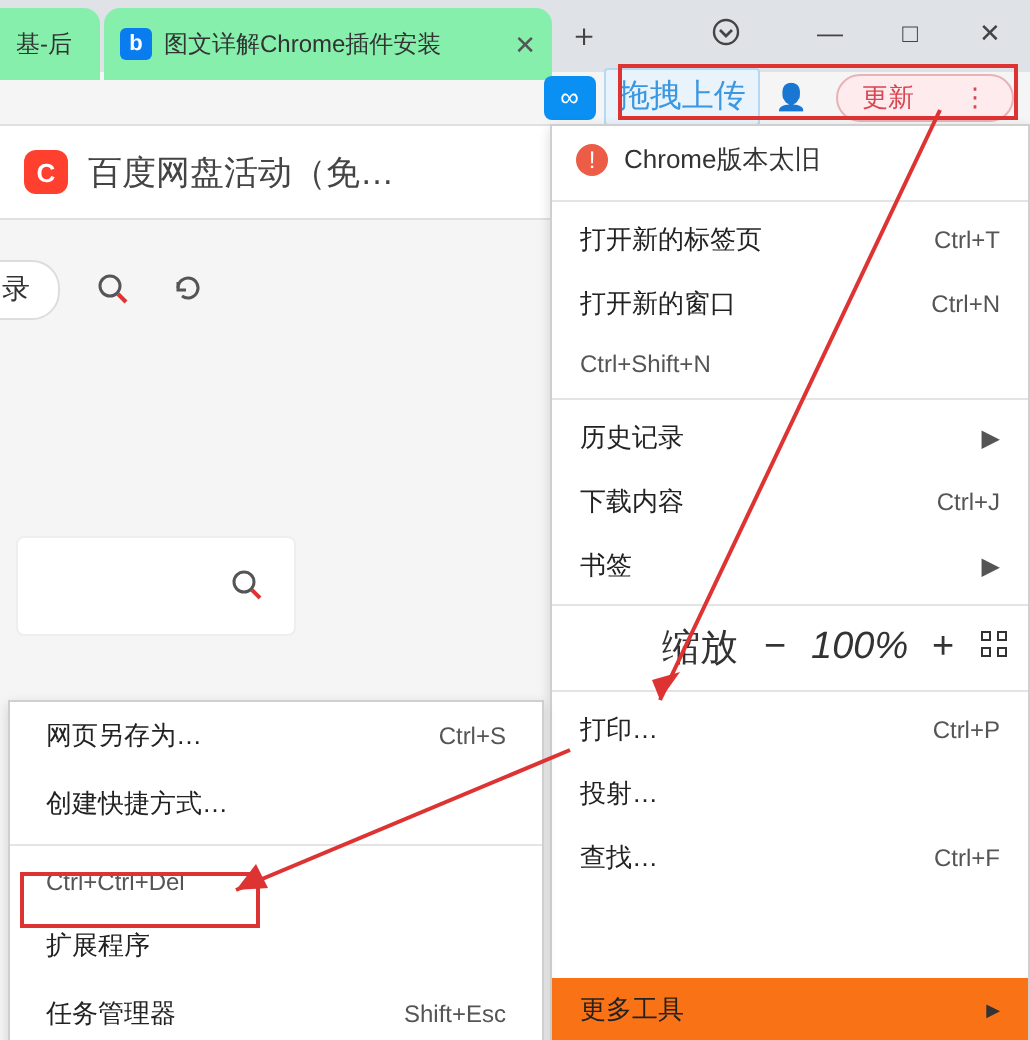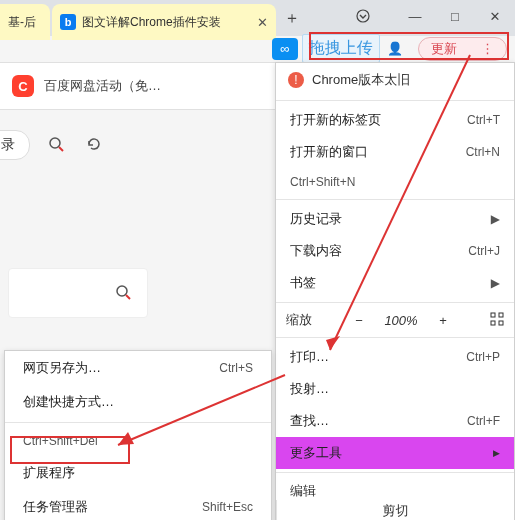--- a/index.html
+++ b/index.html
@@ -1,58 +1,58 @@
 <!DOCTYPE html>
 <html><head>
 <meta charset="utf-8">
 <style>
   * { box-sizing: border-box; margin: 0; padding: 0; font-family: "Microsoft YaHei", sans-serif; }
   body { width: 515px; height: 520px; background: #f5f5f5; position: relative; overflow: hidden; font-size: 13px; color: #333; }
 
   .titlebar { height: 36px; background: #dfe2e6; display: flex; align-items: stretch; position: relative; }
-  .ttab { background: #fef9c3; border-top-left-radius: 8px; border-top-right-radius: 8px; display: flex; align-items: center; padding: 18px 8px; gap: 6px; margin-top: 4px; margin-right: 2px; }
+  .ttab { background: #86efac; border-top-left-radius: 8px; border-top-right-radius: 8px; display: flex; align-items: center; padding: 18px 8px; gap: 6px; margin-top: 4px; margin-right: 2px; }
   .ttab.first { border-top-left-radius: 0; width: 50px; margin-left:0; }
   .ttab.second { width: 224px; }
   .tab-icon { width: 16px; height: 16px; border-radius: 3px; display:flex; align-items:center; justify-content:center; font-size:11px; font-weight:bold; }
   .tab-title { flex:1; white-space: nowrap; overflow:hidden; font-size:12px; }
   .tab-close { color:#555; }
   .newtab { width:28px; display:flex; align-items:center; justify-content:center; color:#444; font-size:16px; }
   .win-controls { position:absolute; right:0; top:0; display:flex; height:32px; }
   .win-btn { width:40px; display:flex; align-items:center; justify-content:center; color:#444; }
   .chev-down { position:absolute; right:132px; top:0; width:40px; height:32px; display:flex; align-items:center; justify-content:center; }
 
   .cloudbar { position:absolute; right:8px; top:34px; display:flex; align-items:center; gap:4px; }
   .cloud-ico { width:26px; height:22px; background:#0a8ff2; border-radius:4px; color:#fff; display:flex; align-items:center; justify-content:center; font-size:13px; }
   .cloud-txt { background:#e9f3fb; color:#3a97e0; font-size:16px; padding:3px 6px; border:1px solid #b6d9f2; border-radius:2px; }
   .update-btn { background:#fdebed; color:#d94550; border:1px solid #e8b2b7; border-radius:12px; padding:2px 12px 2px 12px; margin-left:6px; font-size:13px; display:flex; align-items:center; gap:24px; }
   .cloudbar-outline { position:absolute; right:6px; top:32px; width:200px; height:28px; border:2px solid #d33; pointer-events:none; }
 
   .toolbar2 { position:absolute; top:62px; left:0; width:275px; height:48px; border-top:1px solid #e0e0e0; border-bottom:1px solid #e0e0e0; background:#fff; display:flex; align-items:center; padding:0 12px; gap:10px; }
   .brand-ico { width:22px; height:22px; background:#ff402f; border-radius:6px; color:#fff; display:flex; align-items:center; justify-content:center; font-weight:bold; font-size:13px; }
-  .brand-txt { color:#444; font-size:13px; }
+  .brand-txt { color:#444; font-size:17px; }
 
   .nav-left { position:absolute; left:0; top:120px; width:150px; height:50px; display:flex; align-items:center; }
   .nav-lbl { background:#fff; border:1px solid #ddd; border-radius:14px; padding:5px 14px; font-size:14px; margin-left:-14px; }
   .nav-icons { display:flex; gap:22px; margin-left:18px; color:#555; }
 
   .search-box { position:absolute; left:8px; top:268px; width:140px; height:50px; background:#fff; border:1px solid #eee; border-radius:4px; display:flex; align-items:center; justify-content:flex-end; padding-right:16px; color:#555; }
 
   
   .menu-main { position:absolute; right:0; top:62px; width:240px; background:#fff; border:1px solid #cfcfcf; box-shadow:0 2px 6px rgba(0,0,0,.15); }
   .mrow { display:flex; align-items:center; justify-content:space-between; padding:7px 14px; font-size:13px; color:#222; white-space:nowrap; }
   .mrow .sc { color:#555; font-size:12px; }
   .mhead { display:flex; align-items:center; gap:8px; padding:8px 12px; }
   .warn-dot { width:16px; height:16px; border-radius:50%; background:#ec5c47; color:#fff; display:flex; align-items:center; justify-content:center; font-size:12px; }
   .msep { height:1px; background:#e4e4e4; margin:3px 0; }
-  .zoomrow { display:flex; align-items:center; padding:5px 10px; font-size:13px; gap:6px; }
+  .zoomrow { display:flex; align-items:center; padding:5px 10px; font-size:19px; gap:6px;margin-left:45px; }
   .zoomrow .zl { flex:0 0 auto; }
   .zoomrow .zb { width:24px; text-align:center; color:#333; }
   .zoomrow .zv { width:48px; text-align:center;font-style:italic; }
   .full-ico { margin-left:auto; }
-  .mrow.sel { background:#d946ef; }
+  .mrow.sel { background:#f97316;margin-top:44px; }
   .mrow.sel::after { content:"▶"; font-size:9px; color:#333; }
   .editrow { display:flex; padding:6px 0;flex-direction:column; }
   .editrow span:first-child { padding:0 14px; }
   .editrow .eb { flex:1; text-align:center; font-size:13px; border-left:1px solid #e4e4e4; padding:2px 0; }
 
   
   .menu-sub { position:absolute; left:4px; top:350px; width:268px; background:#fff; border:1px solid #cfcfcf; box-shadow:0 2px 6px rgba(0,0,0,.15); }
   .menu-sub .mrow { padding:8px 18px; }
   .hl-box { position:absolute; left:10px; top:436px; width:120px; height:28px; border:2px solid #d33; pointer-events:none; }
 
@@ -196,21 +196,21 @@
 <div class="menu-sub">
   <div class="mrow">
       <span>网页另存为…</span>
       <span class="sc">Ctrl+S</span>
     </div>
   <div class="mrow">
       <span>创建快捷方式…</span>
     </div>
   <div class="msep"></div>
   <div class="mrow">
-      <span class="sc">Ctrl+Shift+Del</span>
+      <span class="sc">Ctrl+Ctrl+Del</span>
     </div>
   <div class="mrow">
       <span>扩展程序</span>
     </div>
   <div class="mrow">
       <span>任务管理器</span>
       <span class="sc">Shift+Esc</span>
     </div>
 
 </div>

